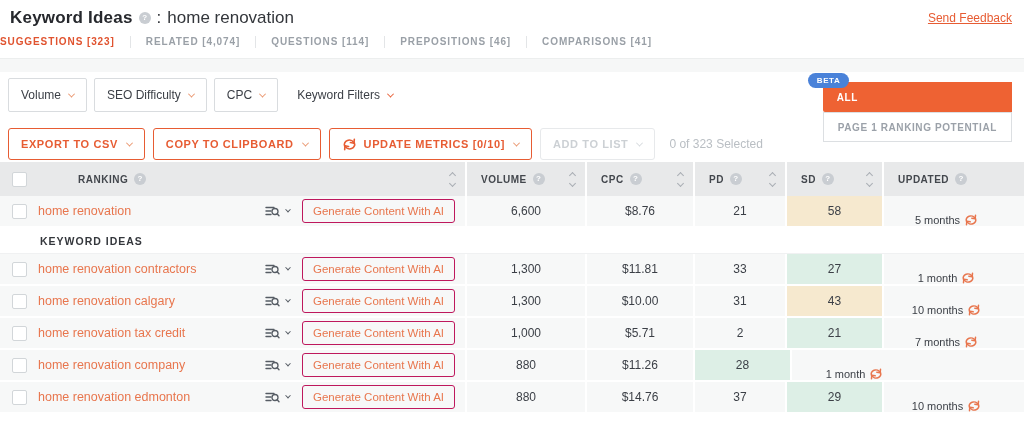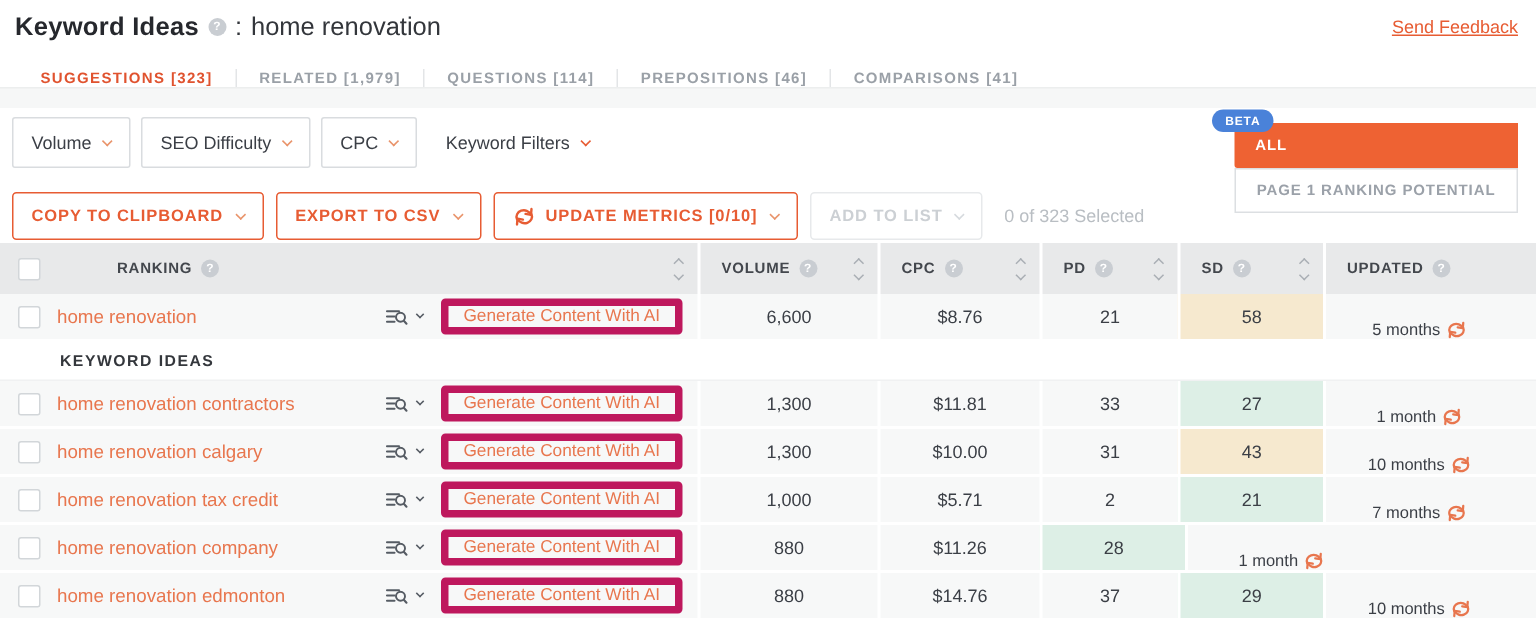--- a/index.html
+++ b/index.html
@@ -11,21 +11,21 @@
   
   .topbar { height:36px; padding:0 12px 0 10px; display:flex; align-items:center; justify-content:space-between; }
   .title-wrap { display:flex; align-items:center; gap:6px; }
   .page-title { font-size:17px; font-weight:bold; color:#26282d; letter-spacing:0.2px; }
   .title-sep { font-size:17px; color:#33363b; }
   .query { font-size:17px; color:#33363b; }
   .info { display:inline-flex; align-items:center; justify-content:center; width:12px; height:12px;
           border-radius:50%; background:#c9cdd2; color:#fff; font-size:8px; font-weight:bold; line-height:1; }
   .feedback { font-size:12px; color:#e75c33; text-decoration:underline; cursor:pointer; }
   
-  .tabbar { height:22px; display:flex; align-items:flex-end; padding-left:27px; }
+  .tabbar { height:22px; display:flex; align-items:flex-start; padding-left:0; }
   .tab { font-size:10px; font-weight:bold; letter-spacing:0.9px; color:#9aa0a7; cursor:pointer; }
   .tab.active { color:#e0532f; }
   .tab-sep { width:1px; height:12px; background:#e3e5e7; margin:0 15px; }
   .gray-strip { height:14px; background:#f6f7f7; border-top:1px solid #eceeee; }
   
   .filterbar { height:46px; padding:6px 12px 0 8px; display:flex; justify-content:space-between; align-items:flex-start; }
   .filters-left { display:flex; align-items:center; }
   .dropdown { height:34px; border:1px solid #d9dcdf; border-radius:2px; background:#fff; display:inline-flex;
               align-items:center; padding:0 12px; font-size:12px; color:#3b3f46; margin-right:7px; cursor:pointer; }
   .kwfilters { display:inline-flex; align-items:center; font-size:12px; color:#3b3f46; margin-left:12px; cursor:pointer; }
@@ -73,21 +73,21 @@
           font-size:10.5px; font-weight:bold; letter-spacing:1px; color:#34373c; border-bottom:1px solid #f0f1f2; }
   .trow { display:flex; height:32px; background:#f7f8f8; border-bottom:2px solid #fff; align-items:stretch; }
   .cell { display:flex; align-items:center; }
   .trow .c0 { justify-content:center; }
   .trow .c2, .trow .c3, .trow .c4, .trow .c5, .trow .c6 { border-left:2px solid #fff; justify-content:center;
       font-size:12px; color:#3b3f46; }
   .kwcell { padding-right:10px; }
   .kw { flex:1; font-size:12.5px; color:#e8764e; cursor:pointer; }
   .kwicons { display:flex; align-items:center; gap:4px; margin-right:12px; cursor:pointer; color:#565c64; }
   .kwicons .chev { color:#565c64; margin-left:2px; width:4px; height:4px; }
-  .aibtn { height:24px; border:5px solid #be185d; border-radius:3px; background:transparent; color:#e8764e;
+  .aibtn { height:24px; border:1px solid #be185d; border-radius:3px; background:transparent; color:#e8764e;
            font-size:11.5px; padding:0 10px; font-family:inherit; cursor:pointer; }
   .cell-sd[data-level="warn"] { background:#f6e9cf; }
   .cell-sd[data-level="good"] { background:#ddefe6; }
   .upd { gap:4px; font-size:11px;align-items:flex-end; }
   .upd span { font-size:11px; color:#3b3f46; }
   .sync-small { color:#e8764e; cursor:pointer; }
 </style>
 </head>
 <body>
 
@@ -99,21 +99,21 @@
       <span class="info">?</span>
       <span class="title-sep">:</span>
       <span class="query">home renovation</span>
     </div>
     <a class="feedback">Send Feedback</a>
   </div>
 
   <div class="tabbar">
     <span class="tab active">SUGGESTIONS [323]</span>
     <span class="tab-sep"></span>
-    <span class="tab">RELATED [1,979]</span>
+    <span class="tab">RELATED [4,074]</span>
     <span class="tab-sep"></span>
     <span class="tab">QUESTIONS [114]</span>
     <span class="tab-sep"></span>
     <span class="tab">PREPOSITIONS [46]</span>
     <span class="tab-sep"></span>
     <span class="tab">COMPARISONS [41]</span>
   </div>
   <div class="gray-strip"></div>
 
   <div class="filterbar">
@@ -139,25 +139,25 @@
       <span class="beta">BETA</span>
       <div class="toggle">
         <span class="toggle-all">ALL</span>
         <span class="toggle-p1">PAGE 1 RANKING POTENTIAL</span>
       </div>
     </div>
   </div>
 
   <div class="actionbar">
     <button class="abtn">
-      <span>COPY TO CLIPBOARD</span>
+      <span>EXPORT TO CSV</span>
       <i class="chev"></i>
     </button>
     <button class="abtn">
-      <span>EXPORT TO CSV</span>
+      <span>COPY TO CLIPBOARD</span>
       <i class="chev"></i>
     </button>
     <button class="abtn">
       <svg class="sync" width="15" height="13" viewBox="0 0 14 12">
         <path d="M2.5 7.5 A4.5 4 0 0 1 11 4.5" fill="none" stroke="#e75c33" stroke-width="1.5" stroke-linecap="round"></path>
         <path d="M11.5 1.2 L11.2 4.8 L7.8 4.2" fill="none" stroke="#e75c33" stroke-width="1.5" stroke-linecap="round" stroke-linejoin="round"></path>
         <path d="M11.5 4.5 A4.5 4 0 0 1 3 7.5" fill="none" stroke="#e75c33" stroke-width="1.5" stroke-linecap="round"></path>
         <path d="M2.5 10.8 L2.8 7.2 L6.2 7.8" fill="none" stroke="#e75c33" stroke-width="1.5" stroke-linecap="round" stroke-linejoin="round"></path>
       </svg>
       <span>UPDATE METRICS [0/10]</span>

